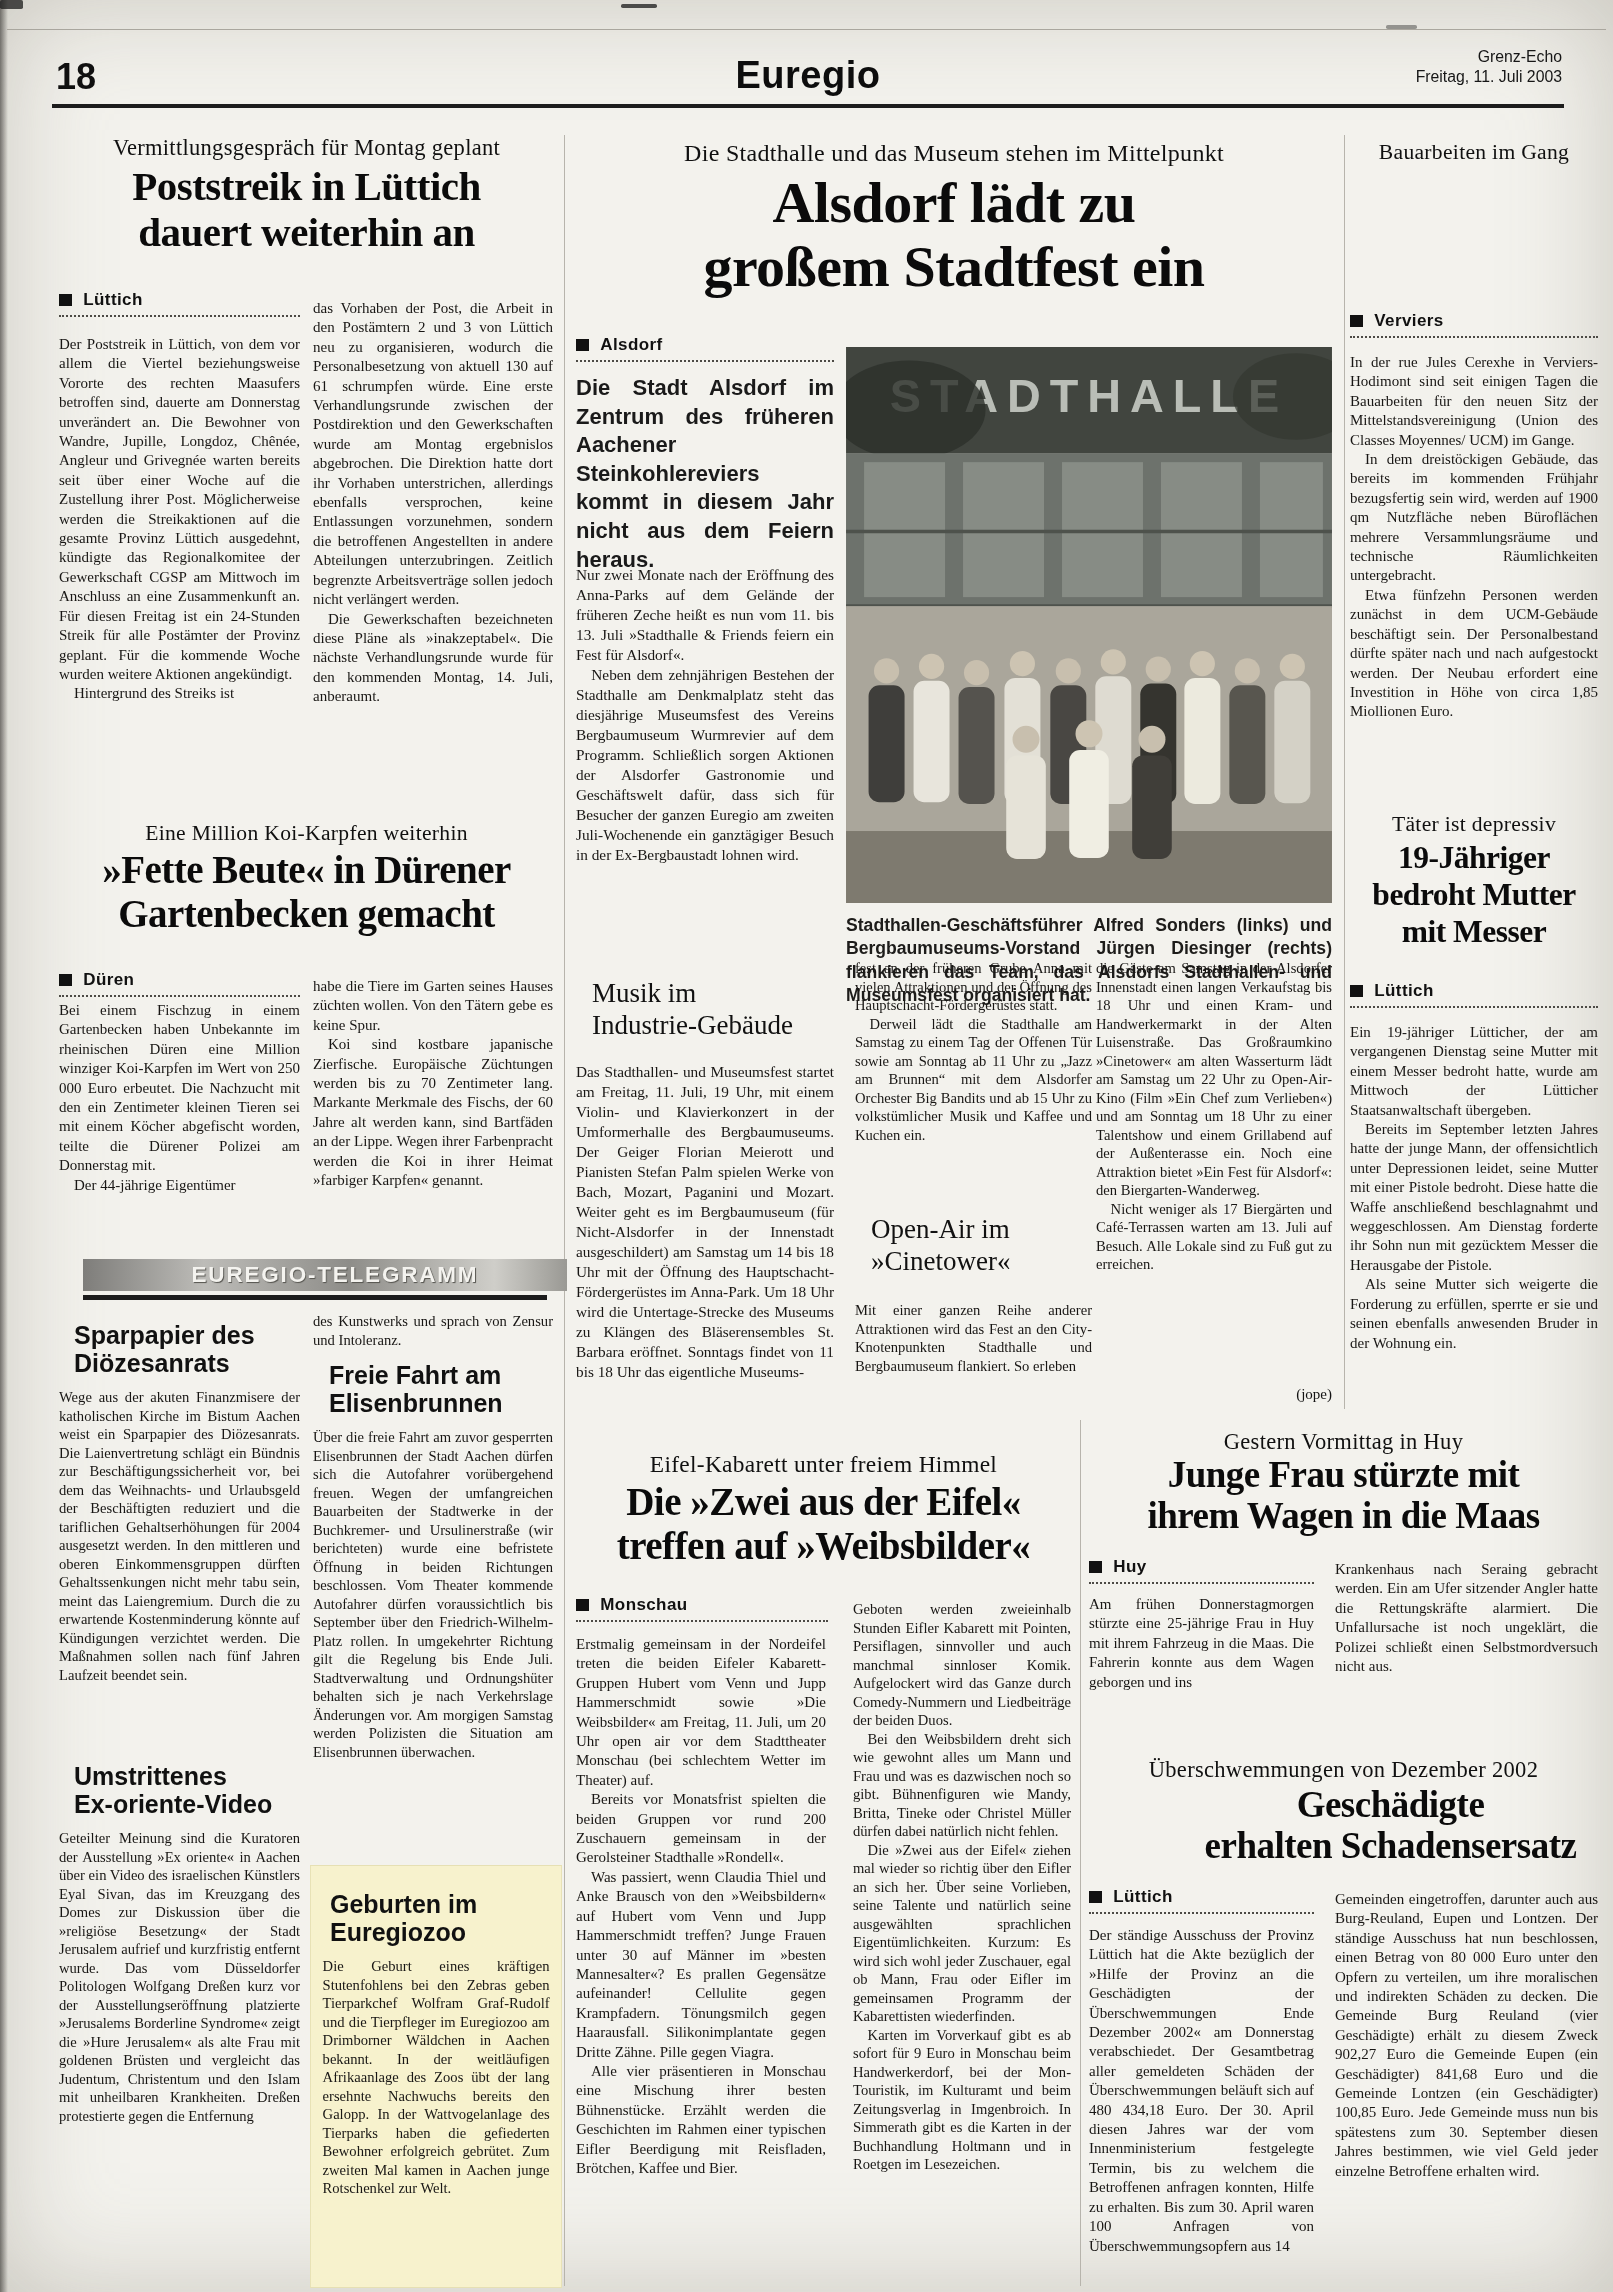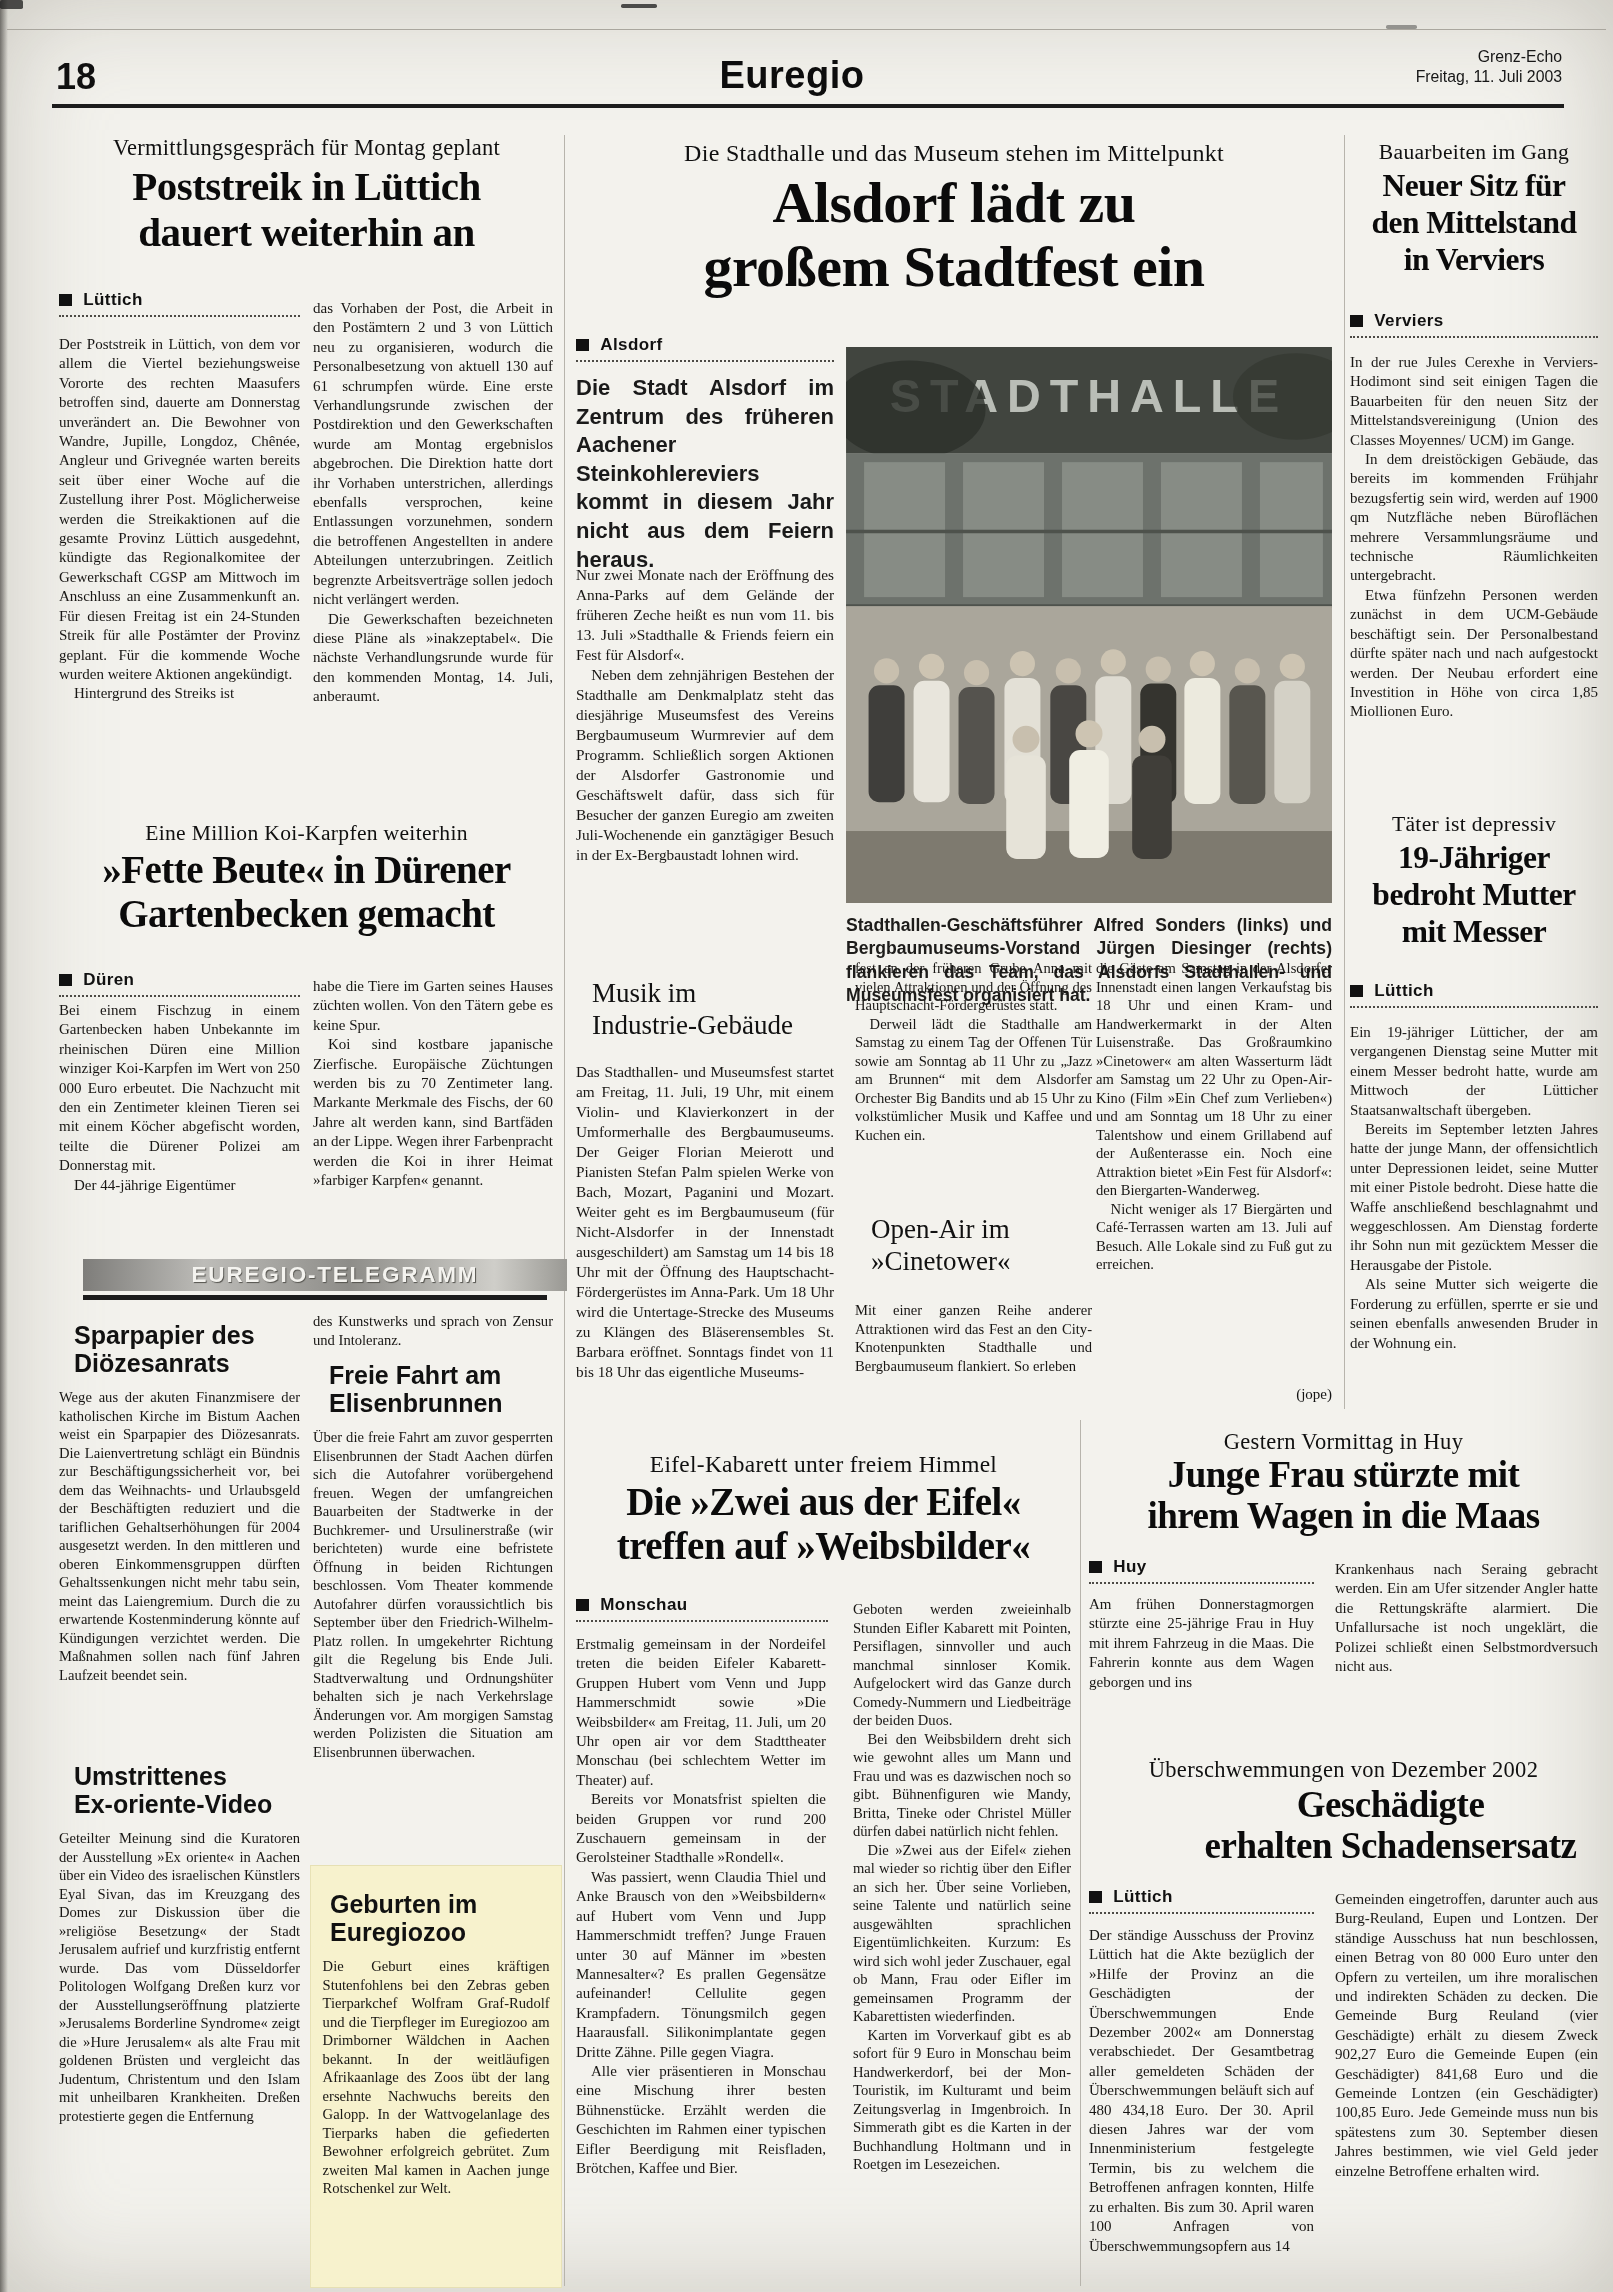--- a/index.html
+++ b/index.html
@@ -38,21 +38,21 @@
 
 <div class="page">
 
   <div class="abs" style="left:0;top:0;width:8px;height:2293px;background:linear-gradient(90deg,rgba(30,28,25,.55),rgba(30,28,25,0));"></div>
   <div class="smudge" style="left:0;top:0;width:23.4px;height:9px;"></div>
   <div class="smudge" style="left:690;top:3.6px;left:621px;width:36px;height:4.5px;"></div>
   <div class="smudge" style="left:1386px;top:25px;width:31px;height:3.6px;opacity:.4;"></div>
 
   <div class="thinrule" style="left:7.2px;top:29px;width:1599px;"></div>
   <div class="abs pageno" style="left:56px;top:56px;">18</div>
-  <div class="abs section" style="left:576px;top:54px;width:432px;">Euregio</div>
+  <div class="abs section" style="left:592px;top:54px;width:432px;">Euregio</div>
   <div class="abs masthead" style="left:1260px;top:47px;width:302px;">
     <div>Grenz-Echo</div>
     <div>Freitag, 11. Juli 2003</div>
   </div>
   <div class="hrule" style="left:52px;top:104px;width:1512px;height:3.6px;"></div>
 
   <div class="vrule" style="left:564px;top:135px;height:2151px;"></div>
   <div class="vrule" style="left:1344px;top:135px;height:1274px;"></div>
   <div class="vrule" style="left:1080px;top:1420px;height:866px;"></div>
 
@@ -204,23 +204,20 @@
  Derweil lädt die Stadthalle am Samstag zu einem Tag der Offenen Tür sowie am Sonntag ab 11 Uhr zu „Jazz am Brunnen“ mit dem Alsdorfer Orchester Big Bandits und ab 15 Uhr zu volkstümlicher Musik und Kaffee und Kuchen ein.</div>
   <div class="abs subserif" style="left:871px;top:1213px;width:216px;">Open-Air im
 »Cinetower«</div>
   <div class="abs bodytext b2" style="left:855px;top:1301px;width:237px;height:117px;">Mit einer ganzen Reihe anderer Attraktionen wird das Fest an den City-Knotenpunkten Stadthalle und Bergbaumuseum flankiert. So erleben</div>
 
   <div class="abs bodytext b2" style="left:1096px;top:959px;width:236px;height:428px;">die Gäste am Samstag in der Alsdorfer Innenstadt einen langen Verkaufstag bis 18 Uhr und einen Kram- und Handwerkermarkt in der Alten Luisenstraße. Das Großraumkino »Cinetower« am alten Wasserturm lädt am Samstag um 22 Uhr zu Open-Air-Kino (Film »Ein Chef zum Verlieben«) und am Sonntag um 18 Uhr zu einer Talentshow und einem Grillabend auf der Außenterasse ein. Noch eine Attraktion bietet »Ein Fest für Alsdorf«: den Biergarten-Wanderweg.
  Nicht weniger als 17 Biergärten und Café-Terrassen warten am 13. Juli auf Besuch. Alle Lokale sind zu Fuß gut zu erreichen.</div>
   <div class="abs byline" style="left:1096px;top:1386px;width:236px;">(jope)</div>
 
   <div class="abs kicker" style="left:1350px;top:140px;width:248px;font-size:21.6px;">Bauarbeiten im Gang</div>
-  <div class="abs headline" style="left:1350px;top:167px;width:248px;font-size:31.5px;line-height:1.18;">Neuer Sitz für
-den Mittelstand
-in Verviers</div>
   <div class="abs tagrow" style="left:1350px;top:311px;width:248px;">
     <span class="tagsq"></span>
     <span class="taglabel">Verviers</span>
   </div>
   <div class="abs bodytext b1" style="left:1350px;top:353px;width:248px;height:396px;">In der rue Jules Cerexhe in Verviers-Hodimont sind seit einigen Tagen die Bauarbeiten für den neuen Sitz der Mittelstandsvereinigung (Union des Classes Moyennes/ UCM) im Gange.
  In dem dreistöckigen Gebäude, das bereits im kommenden Frühjahr bezugsfertig sein wird, werden auf 1900 qm Nutzfläche neben Büroflächen mehrere Versammlungsräume und technische Räumlichkeiten untergebracht.
  Etwa fünfzehn Personen werden zunächst in dem UCM-Gebäude beschäftigt sein. Der Personalbestand dürfte später nach und nach aufgestockt werden. Der Neubau erfordert eine Investition in Höhe von circa 1,85 Miollionen Euro.</div>
 
   <div class="abs kicker" style="left:1350px;top:812px;width:248px;font-size:21.6px;">Täter ist depressiv</div>
   <div class="abs headline" style="left:1350px;top:839px;width:248px;font-size:31.5px;line-height:1.18;">19-Jähriger

